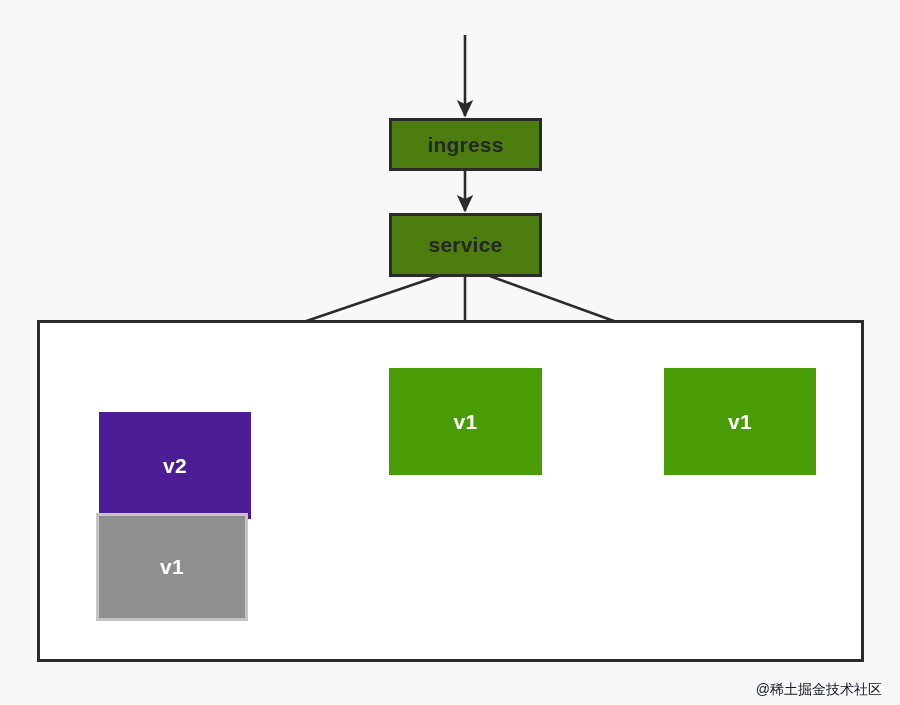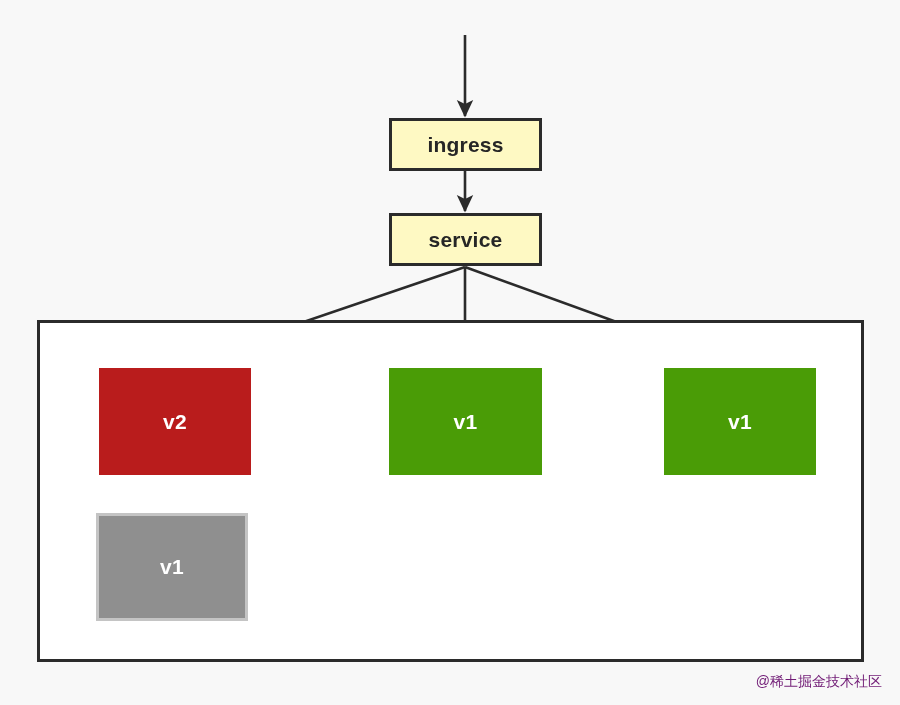--- a/index.html
+++ b/index.html
@@ -24,35 +24,35 @@
     left: 0;
     top: 0;
     width: 900px;
     height: 705px;
     pointer-events: none;
   }
   
   .node-box {
     position: absolute;
     box-sizing: border-box;
-    background: #fef9c3;
+    background: #4d7c0f;
     border: 3px solid #2b2b2b;
     display: flex;
     align-items: center;
     justify-content: center;
     z-index: 3;
   }
   .node-box .node-label {
     font-size: 21px;
     font-weight: bold;
     color: #262626;
     letter-spacing: .2px;
   }
   #node-ingress { left: 389px; top: 118px; width: 153px; height: 53px; }
-  #node-service { left: 389px; top: 213px; width: 153px; height: 53px; }
+  #node-service { left: 389px; top: 213px; width: 153px; height: 64px; }
 
   
   #cluster {
     position: absolute;
     box-sizing: border-box;
     left: 37px;
     top: 320px;
     width: 827px;
     height: 342px;
     background: #ffffff;
@@ -68,21 +68,21 @@
     align-items: center;
     justify-content: center;
     z-index: 2;
   }
   .pod .pod-label {
     font-size: 21px;
     font-weight: bold;
     color: #ffffff;
     letter-spacing: .3px;
   }
-  .pod-red   { background: #b91c1c; }
+  .pod-red   { background: #4c1d95; margin-top: 44px; }
   .pod-green { background: #4a9c06; }
   .pod-gray  { background: #8f8f8f; border: 3px solid #c4c4c4; }
 
   #pod-v2        { left:  99px; top: 368px; width: 152px; height: 107px; }
   #pod-v1-mid    { left: 389px; top: 368px; width: 153px; height: 107px; }
   #pod-v1-right  { left: 664px; top: 368px; width: 152px; height: 107px; }
   #pod-v1-pending{ left:  96px; top: 513px; width: 152px; height: 108px; }
 
   #pending-caption {
     position: absolute;
@@ -92,23 +92,23 @@
     text-align: center;
     font-size: 20px;
     font-weight: bold;
     color: #a3a3a3;
     z-index: 2;
   }
 
   #watermark {
     position: absolute;
     right: 18px;
-    bottom: 14px;
+    bottom: 6px;
     font-size: 14px;
-    color: #701a75;
+    color: #0f172a;
     white-space: nowrap;
     z-index: 4;
   }
 </style>
 </head>
 <body>
 
 <div id="stage">
 
   <svg id="edges" viewBox="0 0 900 705" width="900" height="705">

